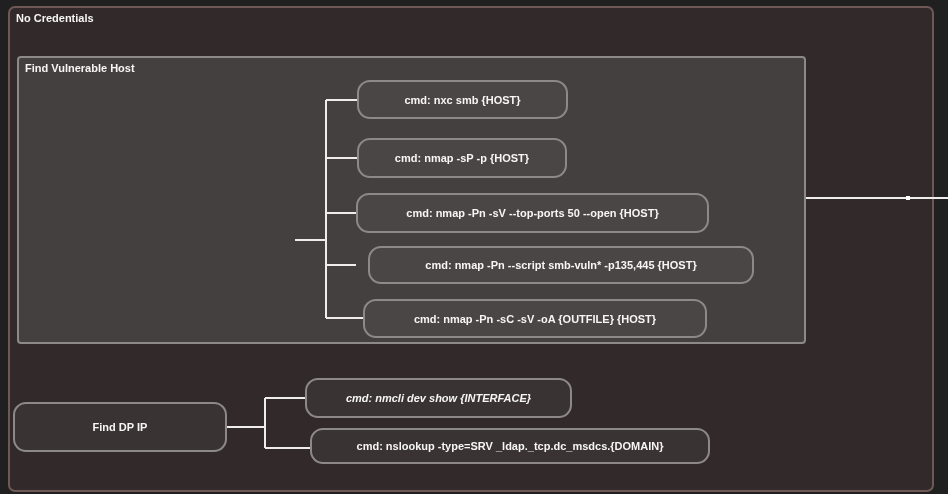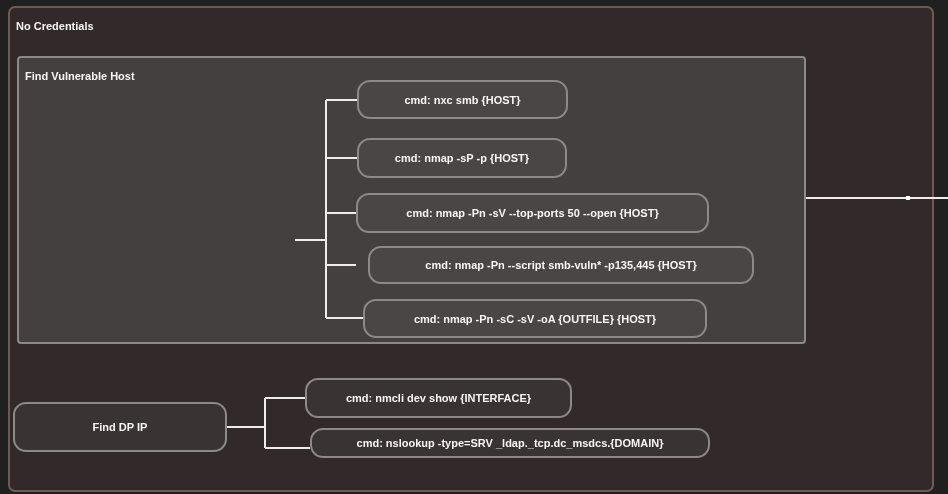--- a/index.html
+++ b/index.html
@@ -32,21 +32,21 @@
     border: 2px solid var(--outer-border);
     border-radius: 7px;
   }
   .group-inner {
     left: 17px; top: 56px; width: 789px; height: 288px;
     background: var(--inner-bg);
     border: 2px solid var(--node-border);
     border-radius: 4px;
   }
   .group-title {
-    position: absolute; top: 12px; left: 6px;
+    position: absolute; top: 4px; left: 6px;
     font-size: 11px; font-weight: bold; color: var(--text);
     white-space: nowrap;
   }
   svg.connectors {
     position: absolute; left: 0; top: 0;
     width: 948px; height: 494px;
     pointer-events: none;
   }
   svg.connectors path { stroke: var(--connector); stroke-width: 2; fill: none; }
   .node {
@@ -59,22 +59,22 @@
     white-space: nowrap;
     background: rgba(255,255,255,0.035);
   }
   .node-scan-network { left: 85px; top: 215px; width: 211px; height: 49px; }
   .node-cmd-0 { left: 357px; top: 80px;  width: 211px; height: 39px; }
   .node-cmd-1 { left: 357px; top: 138px; width: 210px; height: 40px; }
   .node-cmd-2 { left: 356px; top: 193px; width: 353px; height: 40px; }
   .node-cmd-3 { left: 356px; top: 246px; width: 386px; height: 38px; margin-left: 12px; }
   .node-cmd-4 { left: 363px; top: 299px; width: 344px; height: 39px; text-align: right; }
   .node-find-dp-ip { left: 13px; top: 402px; width: 214px; height: 50px; background: rgba(255,255,255,0.045); }
-  .node-dp-cmd-0 { left: 305px; top: 378px; width: 267px; height: 40px; background: rgba(255,255,255,0.045); }
-  .node-dp-cmd-1 { left: 310px; top: 428px; width: 400px; height: 30px; background: rgba(255,255,255,0.045); align-items: center; }
+  .node-dp-cmd-0 { left: 305px; top: 378px; width: 267px; height: 40px; background: rgba(255,255,255,0.045); font-style: italic; }
+  .node-dp-cmd-1 { left: 310px; top: 428px; width: 400px; height: 36px; background: rgba(255,255,255,0.045); align-items: center; }
   .anchor-dot {
     position: absolute; left: 906px; top: 196px;
     width: 4px; height: 4px; background: #ffffff;
   }
 </style>
 </head>
 <body>
 
 <div class="canvas">
 

